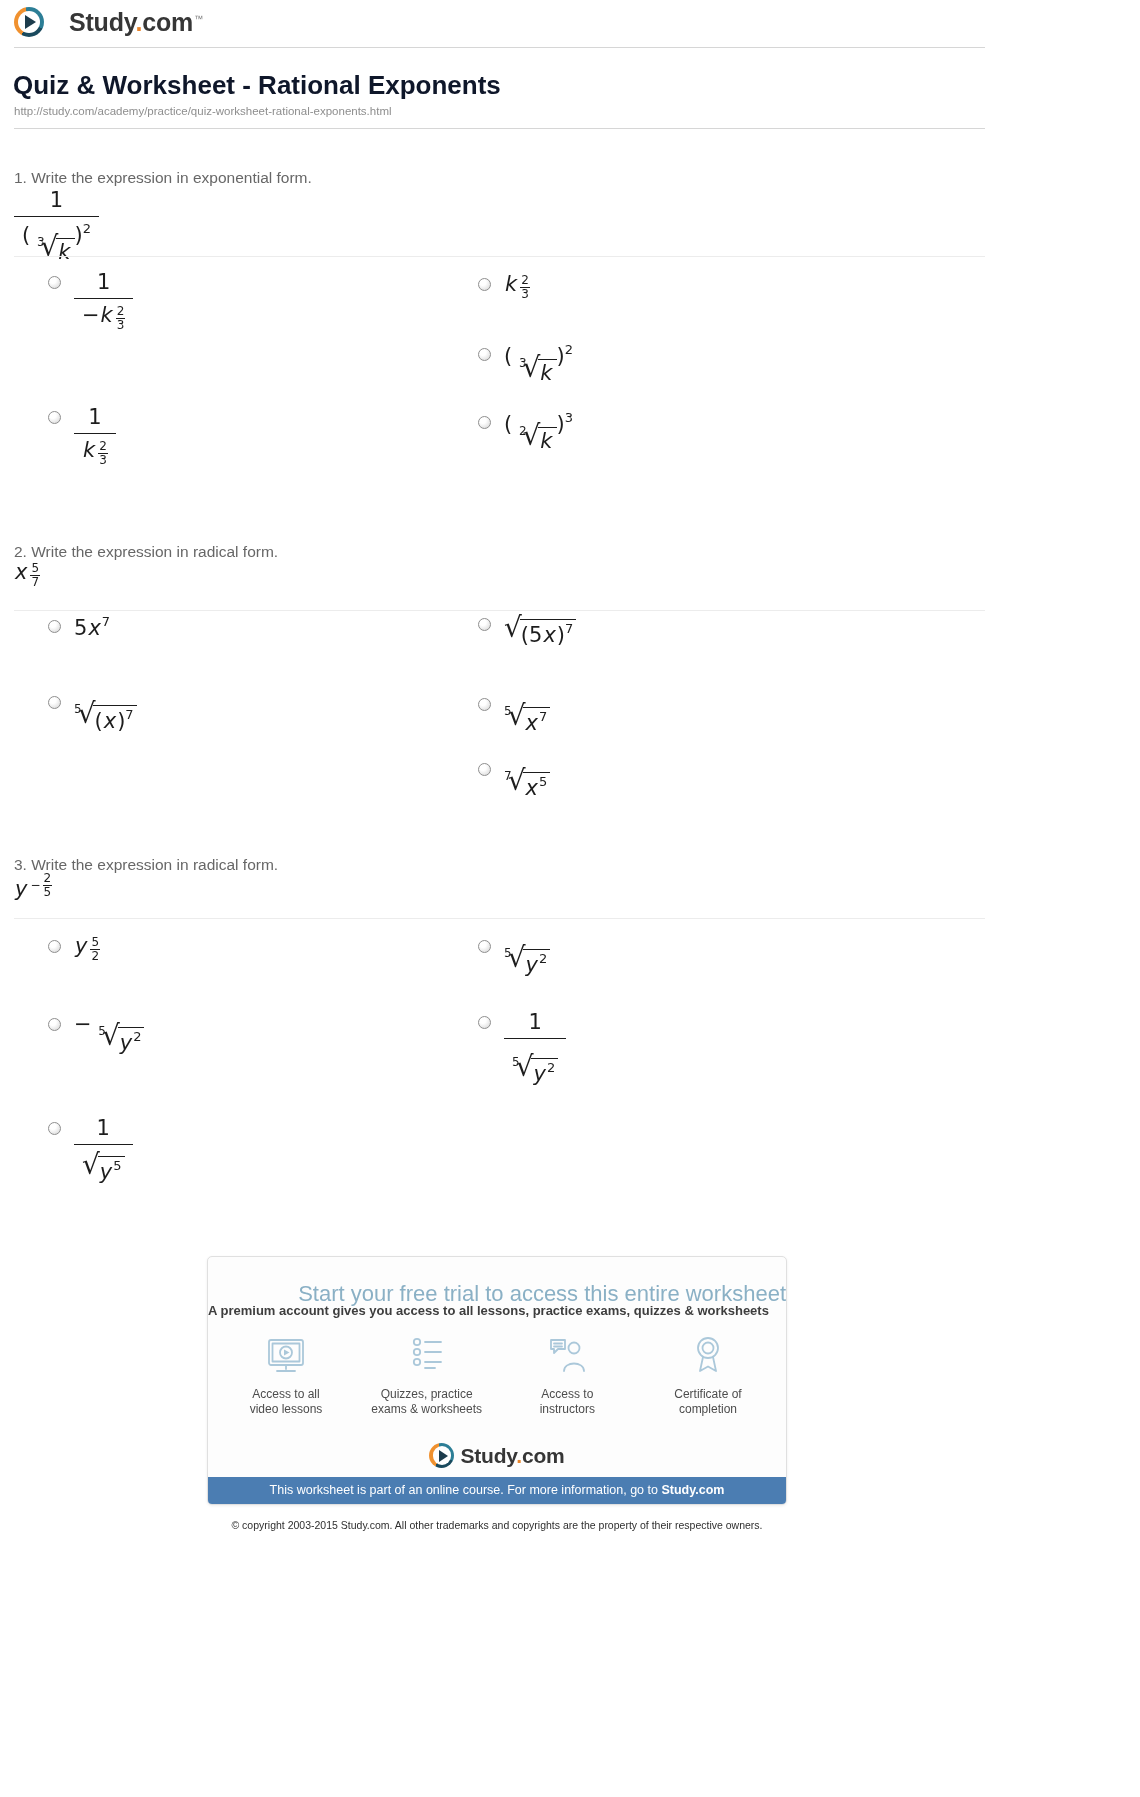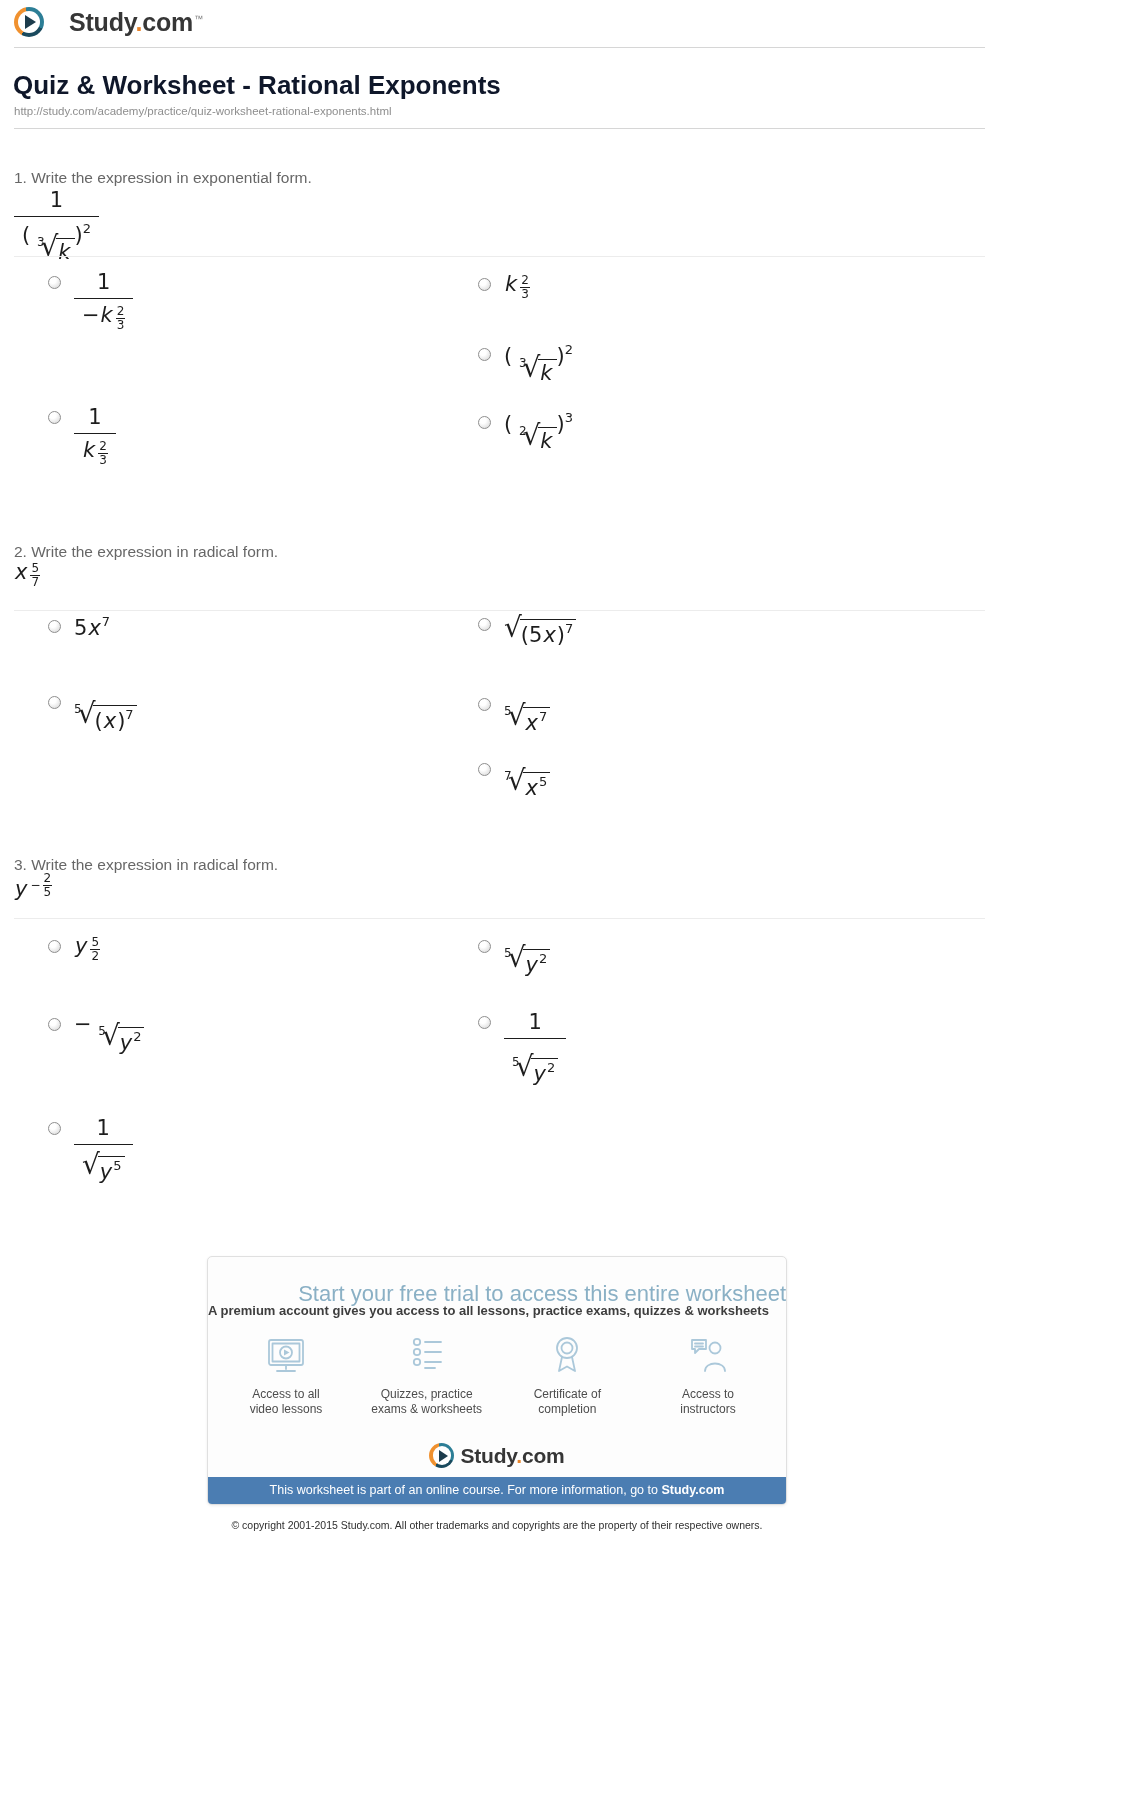--- a/index.html
+++ b/index.html
@@ -279,53 +279,53 @@
             <path d="M22 31 h16"></path>
           <path d="M22 37 h10"></path>
         </svg>
         <div class="fcap">
           <div>Quizzes, practice</div>
           <div>exams &amp; worksheets</div>
         </div>
       </div>
       <div class="feature">
         <svg viewBox="0 0 48 48">
-          <circle cx="24" cy="17" r="10"></circle>
-          <circle cx="24" cy="17" r="5.5"></circle>
-          <path d="M19 26 L16 40 L24 35.5 L32 40 L29 26"></path>
-        </svg>
-        <div class="fcap">
-          <div>Certificate of</div>
-          <div>completion</div>
-        </div>
-      </div>
-      <div class="feature">
-        <svg viewBox="0 0 48 48">
           <path d="M8 9 h14 v9 h-7 l-4 4 v-4 h-3 z"></path>
           <path d="M11 12.5 h8 M11 15.5 h8"></path>
           <circle cx="31" cy="17" r="5.5"></circle>
           <path d="M21 40 c0 -10 20 -10 20 0"></path>
         </svg>
         <div class="fcap">
           <div>Access to</div>
           <div>instructors</div>
         </div>
       </div>
+      <div class="feature">
+        <svg viewBox="0 0 48 48">
+          <circle cx="24" cy="17" r="10"></circle>
+          <circle cx="24" cy="17" r="5.5"></circle>
+          <path d="M19 26 L16 40 L24 35.5 L32 40 L29 26"></path>
+        </svg>
+        <div class="fcap">
+          <div>Certificate of</div>
+          <div>completion</div>
+        </div>
+      </div>
     </div>
 
     <div class="promo-logo-row">
       <span class="logo-sm">
         <span class="licon" style="width:25px;height:25px;">
           <span class="linner"></span>
           <span class="lplay" style="border-left-width:9px;border-top-width:6px;border-bottom-width:6px;"></span>
         </span>
         <span class="ltext" style="font-size:21px;"><span>Study</span><span class="ldot">.</span><span>com</span></span>
       </span>
     </div>
 
     <div class="promo-banner"><span>This worksheet is part of an online course. For more information, go to </span><b>Study.com</b></div>
   </div>
 
   <div class="footer">
-    <div>© copyright 2001-2015 Study.com. All other trademarks and copyrights are the property of their respective owners.</div>
+    <div>© copyright 2003-2015 Study.com. All other trademarks and copyrights are the property of their respective owners.</div>
   </div>
 
 </div>
 
 </body></html>

